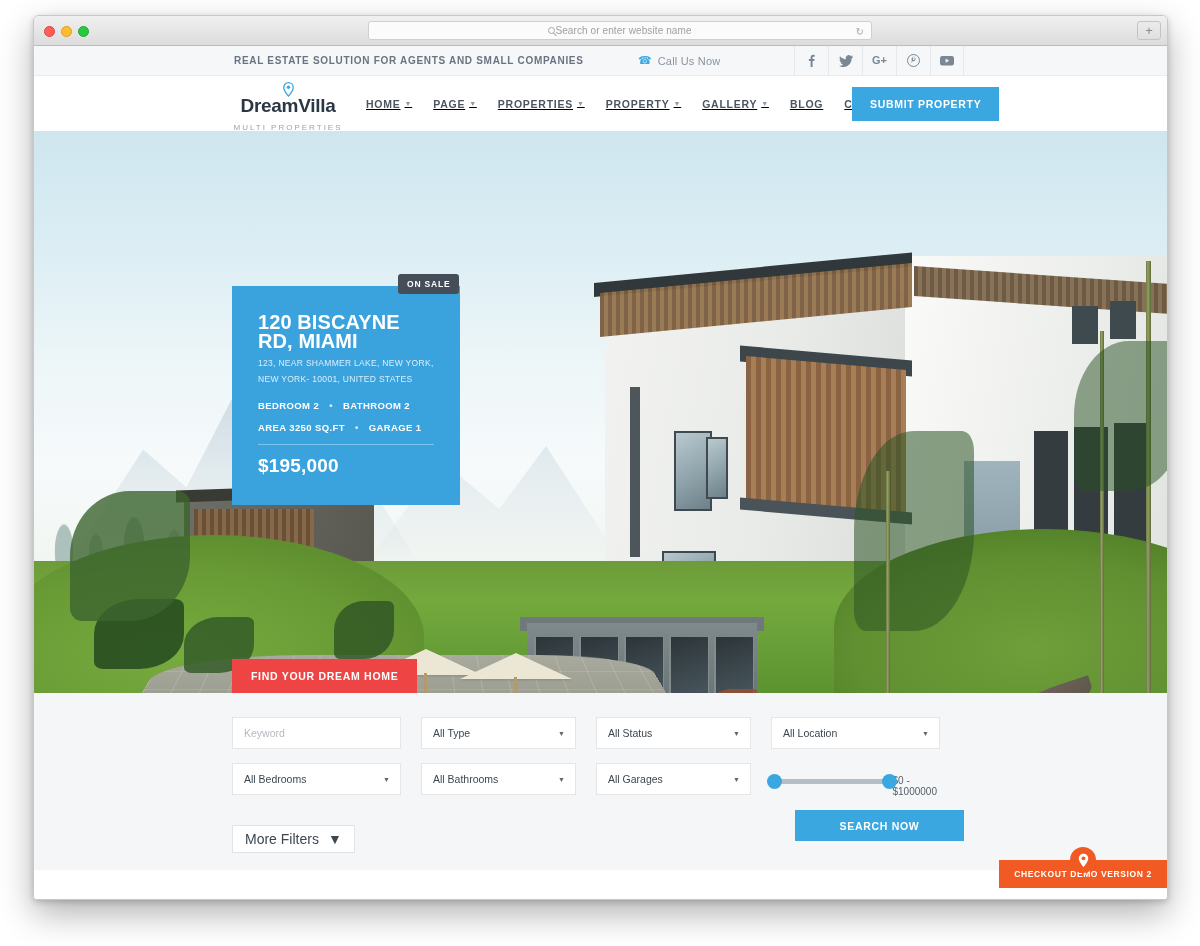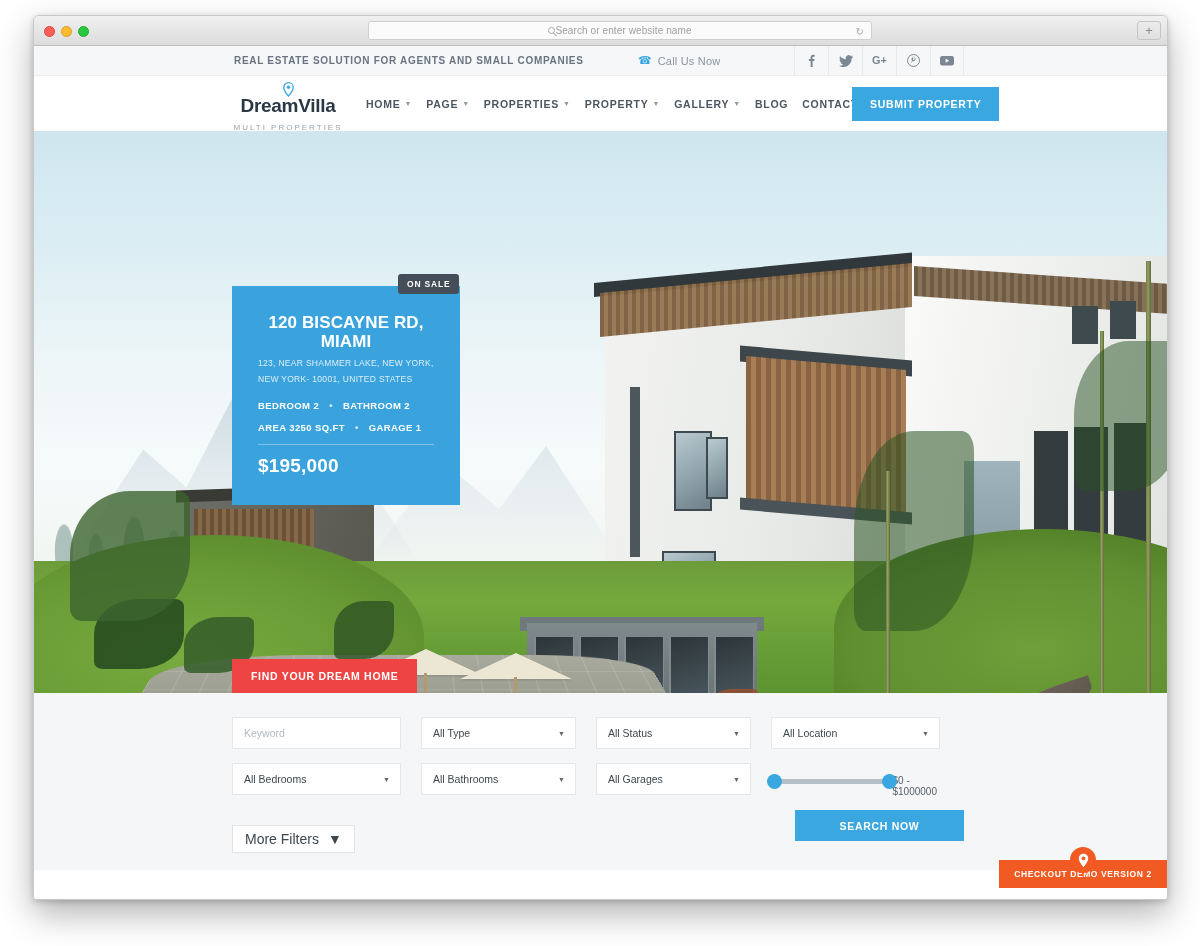--- a/index.html
+++ b/index.html
@@ -114,21 +114,21 @@
     width: 13px; height: 13px; margin: 0 auto 1px; position: relative; display:block;
   }
   .logo .name {
     font-size: 19px; font-weight: 700; color: #2b3744;
     letter-spacing: -0.3px; line-height: 19px;
   }
   .logo .name .vi { color: #2b3744; }
   .logo .sub {
     font-size: 8px; color: #9aa4ae; letter-spacing: 2.0px; margin-top: 1px;
   }
-  .nav { position: absolute; left: 332px; display: flex; align-items: center; gap: 14px; }
+  .nav { position: absolute; left: 332px; display: flex; align-items: center; gap: 21px; text-decoration: underline; }
   .nav-item {
     font-size: 10.5px; font-weight: 700; color: #4a5560;
     letter-spacing: .75px; display: flex; align-items: center; gap: 4px;
     white-space: nowrap;
   }
   .caret { font-size: 7px; color: #8e99a3; }
   .submit-btn {
     position: absolute; left: 818px;
     background: #3ba7e0; color: #fff;
     font-size: 10.5px; font-weight: 700; letter-spacing: .7px;
@@ -304,23 +304,22 @@
     padding: 27px 26px 0 26px;
     color:#fff;
   }
   .on-sale {
     position:absolute; left:166px; top:-12px;
     background:#454e58; color:#fff;
     font-size:8.5px; font-weight:700; letter-spacing:.8px;
     padding:5px 9px; border-radius:3px;
   }
   .prop-title {
-    font-size:17px; font-weight:700; line-height:19px;
+    font-size:20px; font-weight:700; line-height:19px;
     letter-spacing:.1px;
-    text-align:center;
   }
   .prop-addr {
     font-size:8.5px; color:#dbeefa; line-height:16px;
     margin-top:4px; letter-spacing:.3px;
   }
   .prop-specs { margin-top:13px; }
   .spec-row { display:flex; align-items:center; font-size:9.5px; font-weight:700; letter-spacing:.4px; margin-bottom:11px;}
   .spec-row .sep { margin:0 10px; opacity:.85; }
   .prop-hr { height:1px; background:rgba(255,255,255,.35); margin: 4px 0 10px; }
   .prop-price { font-size:19px; font-weight:700; letter-spacing:.2px; }

